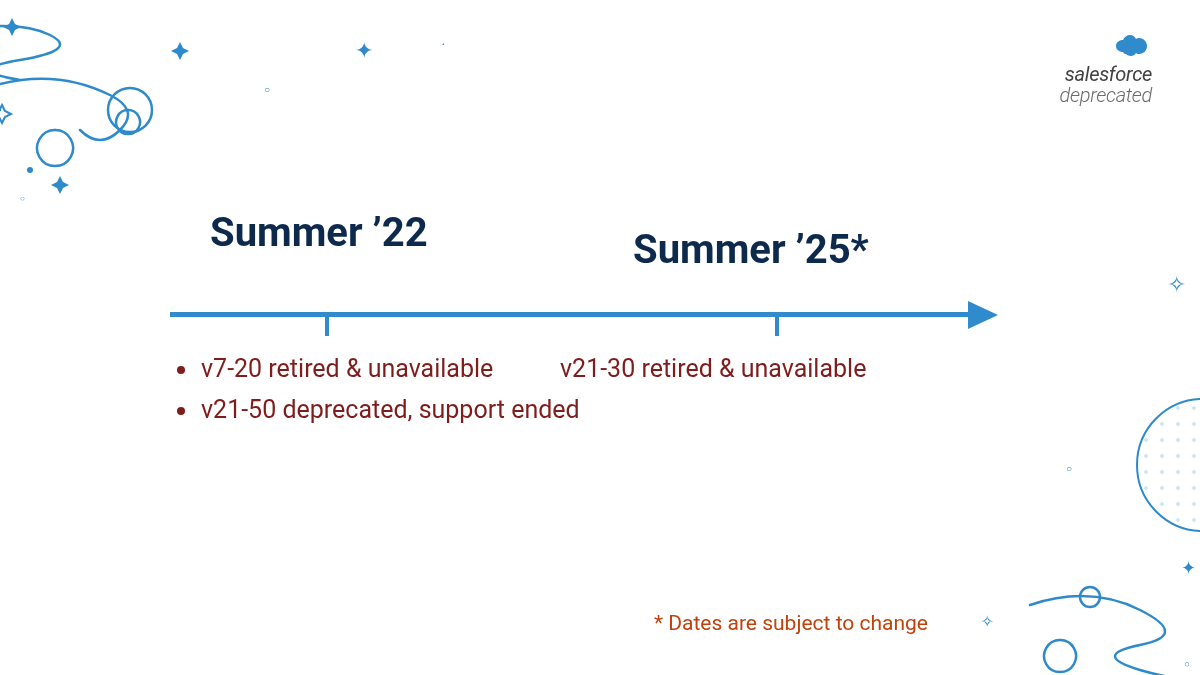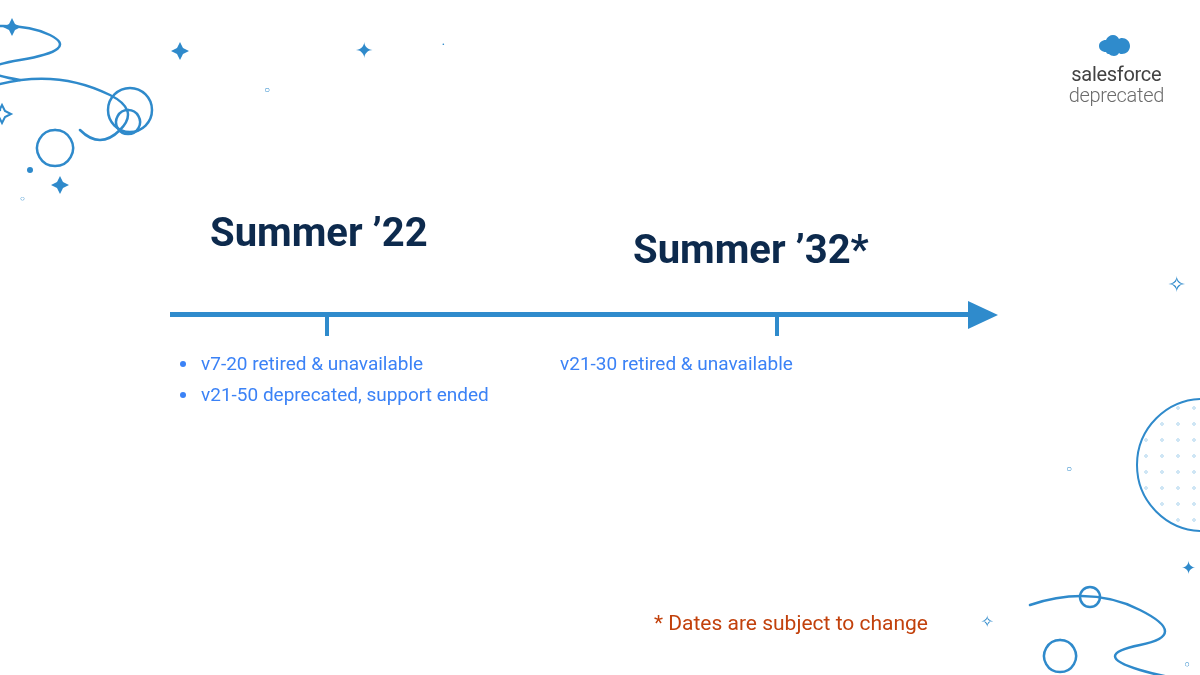--- a/index.html
+++ b/index.html
@@ -16,23 +16,24 @@
   .slide {
     position: relative;
     width: 1200px;
     height: 675px;
   }
 
   
   .logo {
     position: absolute;
     top: 34px;
-    right: 36px;
-    text-align: center;
+    right: 48px;
+    text-align: right;
     line-height: 1.05;
+    font-style: italic;
   }
   .logo .cloud {
     width: 36px; height: 24px;
     margin-left: auto; margin-right: 2px;
     margin-bottom: 2px;
   }
   .logo .l1 { font-size: 20px; color:#424242; font-weight:400; letter-spacing:-0.3px;}
   .logo .l2 { font-size: 20px; color:#6b6b6b; font-weight:300; letter-spacing:-0.3px;}
 
   
@@ -100,22 +101,22 @@
     top: -3px; left: 798px;
     width: 0; height: 0;
     border-top: 14px solid transparent;
     border-bottom: 14px solid transparent;
     border-left: 30px solid #2f8bcc;
   }
 
   
   .details-left, .details-right {
     position: absolute;
-    font-size: 19px;
-    color: #3b82f6;
+    font-size: 25px;
+    color: #7f1d1d;
     line-height: 1.65;
   }
   .details-left  { top: 348px; left: 175px; }
   .details-left ul { margin:0; padding-left: 24px; }
   .details-left li { padding-left: 2px; }
   .details-right { top: 348px; left: 560px; }
 
   .footnote {
     position: absolute;
     bottom: 40px;
@@ -170,21 +171,21 @@
   </svg>
 
   <span class="deco-sparkle sparkle-mid-top">✦</span>
   <span class="deco-sparkle sparkle-circle-mid-top">○</span>
   <span class="deco-sparkle sparkle-dot-far-top">•</span>
   <span class="deco-sparkle sparkle-left-low">○</span>
   <span class="deco-sparkle sparkle-right-mid">✧</span>
   <span class="deco-sparkle sparkle-right-circle">○</span>
 
   <div class="heading heading-left">Summer ’22</div>
-  <div class="heading heading-right">Summer ’32*</div>
+  <div class="heading heading-right">Summer ’25*</div>
 
   <div class="timeline">
     <div class="bar"></div>
     <div class="tick t1"></div>
     <div class="tick t2"></div>
     <div class="arrowhead"></div>
   </div>
 
   <div class="details-left">
     <ul>

